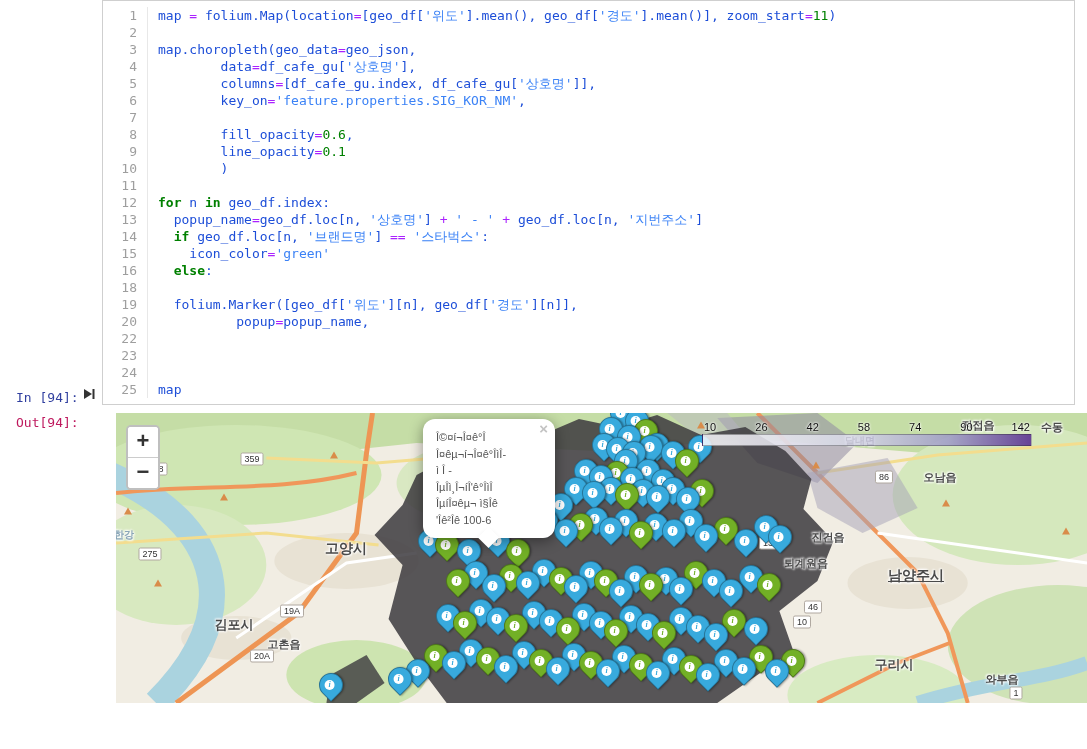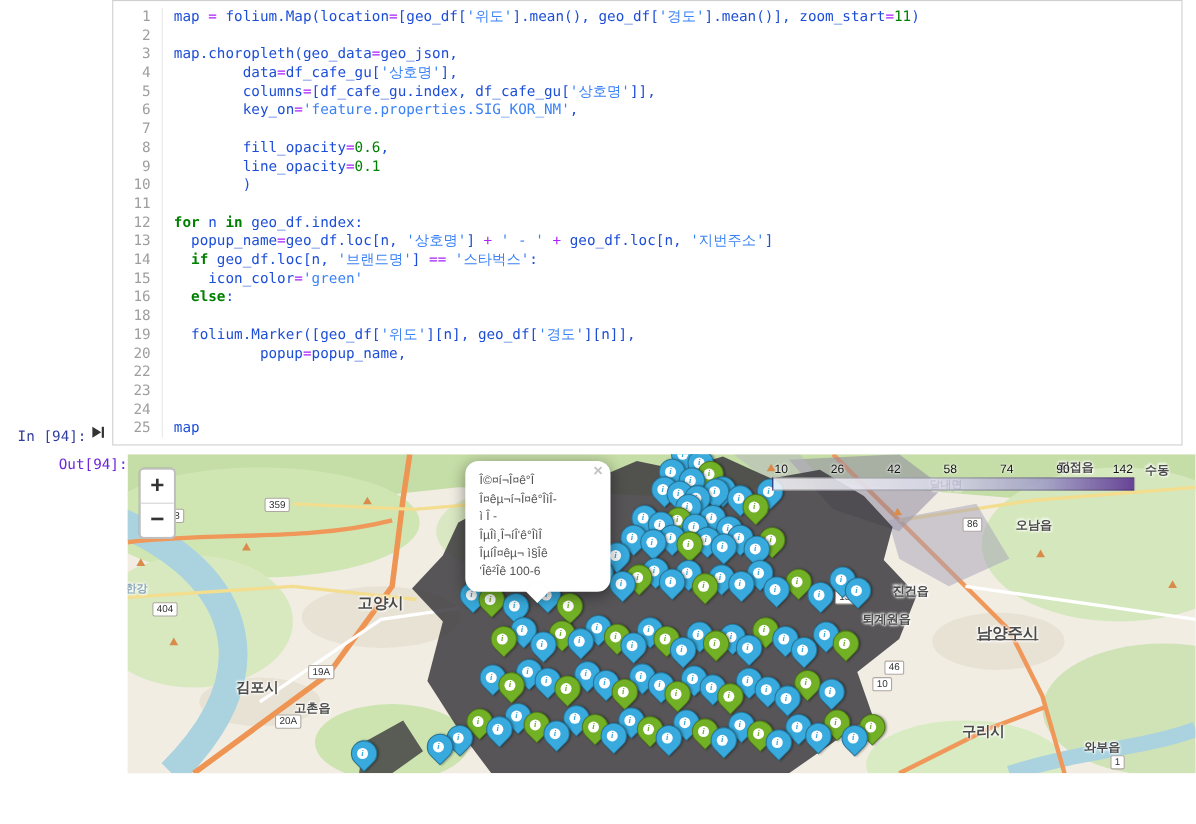--- a/index.html
+++ b/index.html
@@ -4,21 +4,21 @@
 <style>
   html,body{margin:0;padding:0;background:#fff;}
   body{width:1087px;height:749px;overflow:hidden;font-family:"Liberation Sans",sans-serif;}
 
   
   .cell-row{display:flex;align-items:flex-start;}
   .in-row{align-items:flex-end;}
   .out-row{margin-top:8px;}
   .prompt{font-family:"DejaVu Sans Mono",monospace;font-size:13px;padding-left:16px;white-space:nowrap;}
   .in-prompt{color:#303F9F;width:66px;padding-top:7px;}
-  .out-prompt{color:#6d28d9;width:100px;padding-top:2px;text-align:right;}
+  .out-prompt{color:#be185d;width:100px;padding-top:2px;}
   .run-icon{width:20px;padding-top:8px;cursor:pointer;}
   .code-cell{flex:1;margin-right:12px;border:1px solid #cfcfcf;background:#fff;padding:6px 0;}
   .code-line{display:flex;line-height:17px;font-family:"DejaVu Sans Mono",monospace;font-size:13px;}
   .ln{width:34px;text-align:right;padding-right:10px;color:#9e9e9e;border-right:1px solid #e8e8e8;flex:0 0 auto;user-select:none;}
   .src{padding-left:10px;white-space:pre;}
   .tk-v{color:#1d4ed8}
   .tk-o{color:#AA22FF}
   .tk-s{color:#3b82f6}
   .tk-n{color:#008000}
   .tk-k{color:#008000;font-weight:bold}
@@ -220,21 +220,21 @@
         <span class="map-label" style="left: 690px; top: 150px; font-size: 11px;">퇴계원읍</span>
         <span class="map-label" style="left: 712px; top: 124px; font-size: 11px;">진건읍</span>
         <span class="map-label" style="left: 824px; top: 64px; font-size: 11px;">오남읍</span>
         <span class="map-label" style="left: 862px; top: 12px; font-size: 11px;">진접읍</span>
         <span class="map-label" style="left: 936px; top: 14px; font-size: 11px;">수동</span>
         <span class="map-label" style="left: 744px; top: 28px; font-size: 10px;">달내면</span>
         <span class="map-label" style="left: 886px; top: 266px; font-size: 11px;">와부읍</span>
         <span class="map-label" style="left: 8px; top: 122px; font-size: 10px; color: rgb(138, 166, 184);">한강</span>
         <span class="shield" style="left: 40px; top: 56px;">358</span>
         <span class="shield" style="left: 136px; top: 46px;">359</span>
-        <span class="shield" style="left: 34px; top: 141px;">404</span>
+        <span class="shield" style="left: 34px; top: 141px;">275</span>
         <span class="shield" style="left: 768px; top: 64px;">86</span>
         <span class="shield" style="left: 176px; top: 198px;">19A</span>
         <span class="shield" style="left: 146px; top: 243px;">20A</span>
         <span class="shield" style="left: 652px; top: 130px;">13</span>
         <span class="shield" style="left: 697px; top: 194px;">46</span>
         <span class="shield" style="left: 686px; top: 209px;">10</span>
         <span class="shield" style="left: 900px; top: 280px;">1</span>
         <span class="peak" style="left: 12px; top: 98px;"></span>
         <span class="peak" style="left: 108px; top: 84px;"></span>
         <span class="peak" style="left: 218px; top: 42px;"></span>

